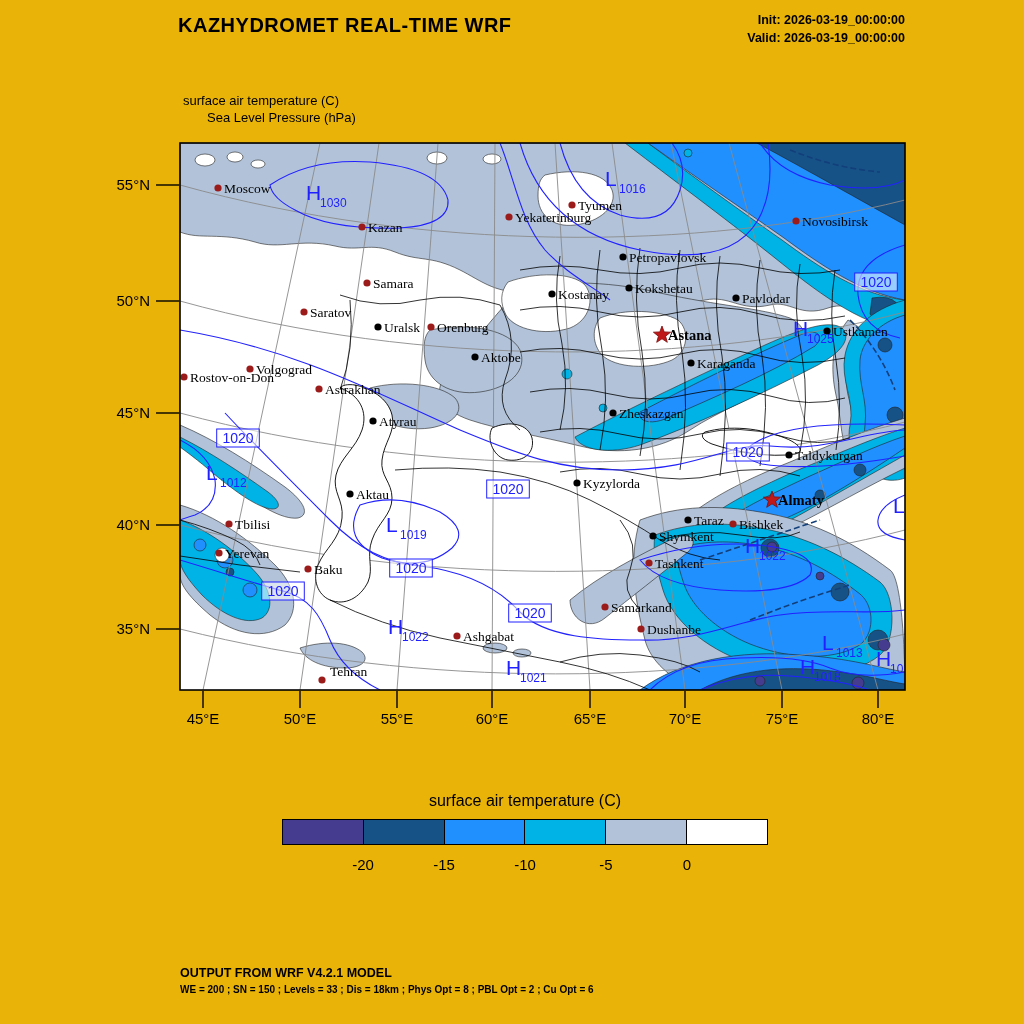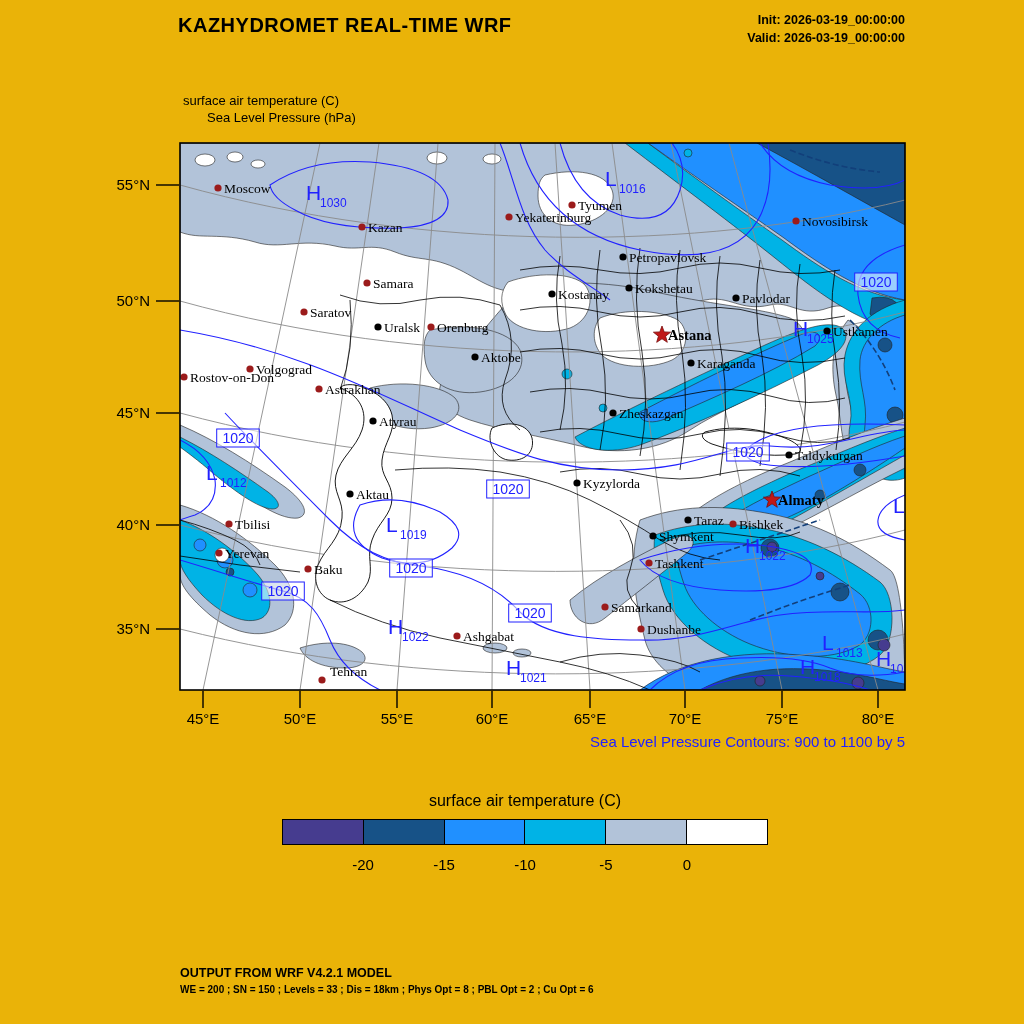--- a/index.html
+++ b/index.html
@@ -336,21 +336,20 @@
         <text x="590" y="724" text-anchor="middle" font-size="15" font-family="Liberation Sans, sans-serif">65°E</text>
         <line x1="685" y1="691" x2="685" y2="708" stroke="#000" stroke-width="1.4"></line>
         <text x="685" y="724" text-anchor="middle" font-size="15" font-family="Liberation Sans, sans-serif">70°E</text>
         <line x1="782" y1="691" x2="782" y2="708" stroke="#000" stroke-width="1.4"></line>
         <text x="782" y="724" text-anchor="middle" font-size="15" font-family="Liberation Sans, sans-serif">75°E</text>
         <line x1="878" y1="691" x2="878" y2="708" stroke="#000" stroke-width="1.4"></line>
         <text x="878" y="724" text-anchor="middle" font-size="15" font-family="Liberation Sans, sans-serif">80°E</text>
       </g>
   </svg>
 
-  <div class="abs slpnote">Sea Level Pressure Contours: 900 to 1100 by 5</div>
 
   <div class="abs cbar-title">surface air temperature  (C)</div>
   <div class="abs cbar" id="cbar">
       <div class="seg" style="background: rgb(70, 60, 143);"></div>
       <div class="seg" style="background: rgb(23, 82, 135);"></div>
       <div class="seg" style="background: rgb(32, 144, 255);"></div>
       <div class="seg" style="background: rgb(0, 179, 230);"></div>
       <div class="seg" style="background: rgb(178, 195, 217);"></div>
       <div class="seg" style="background: rgb(255, 255, 255);"></div>
     </div>

